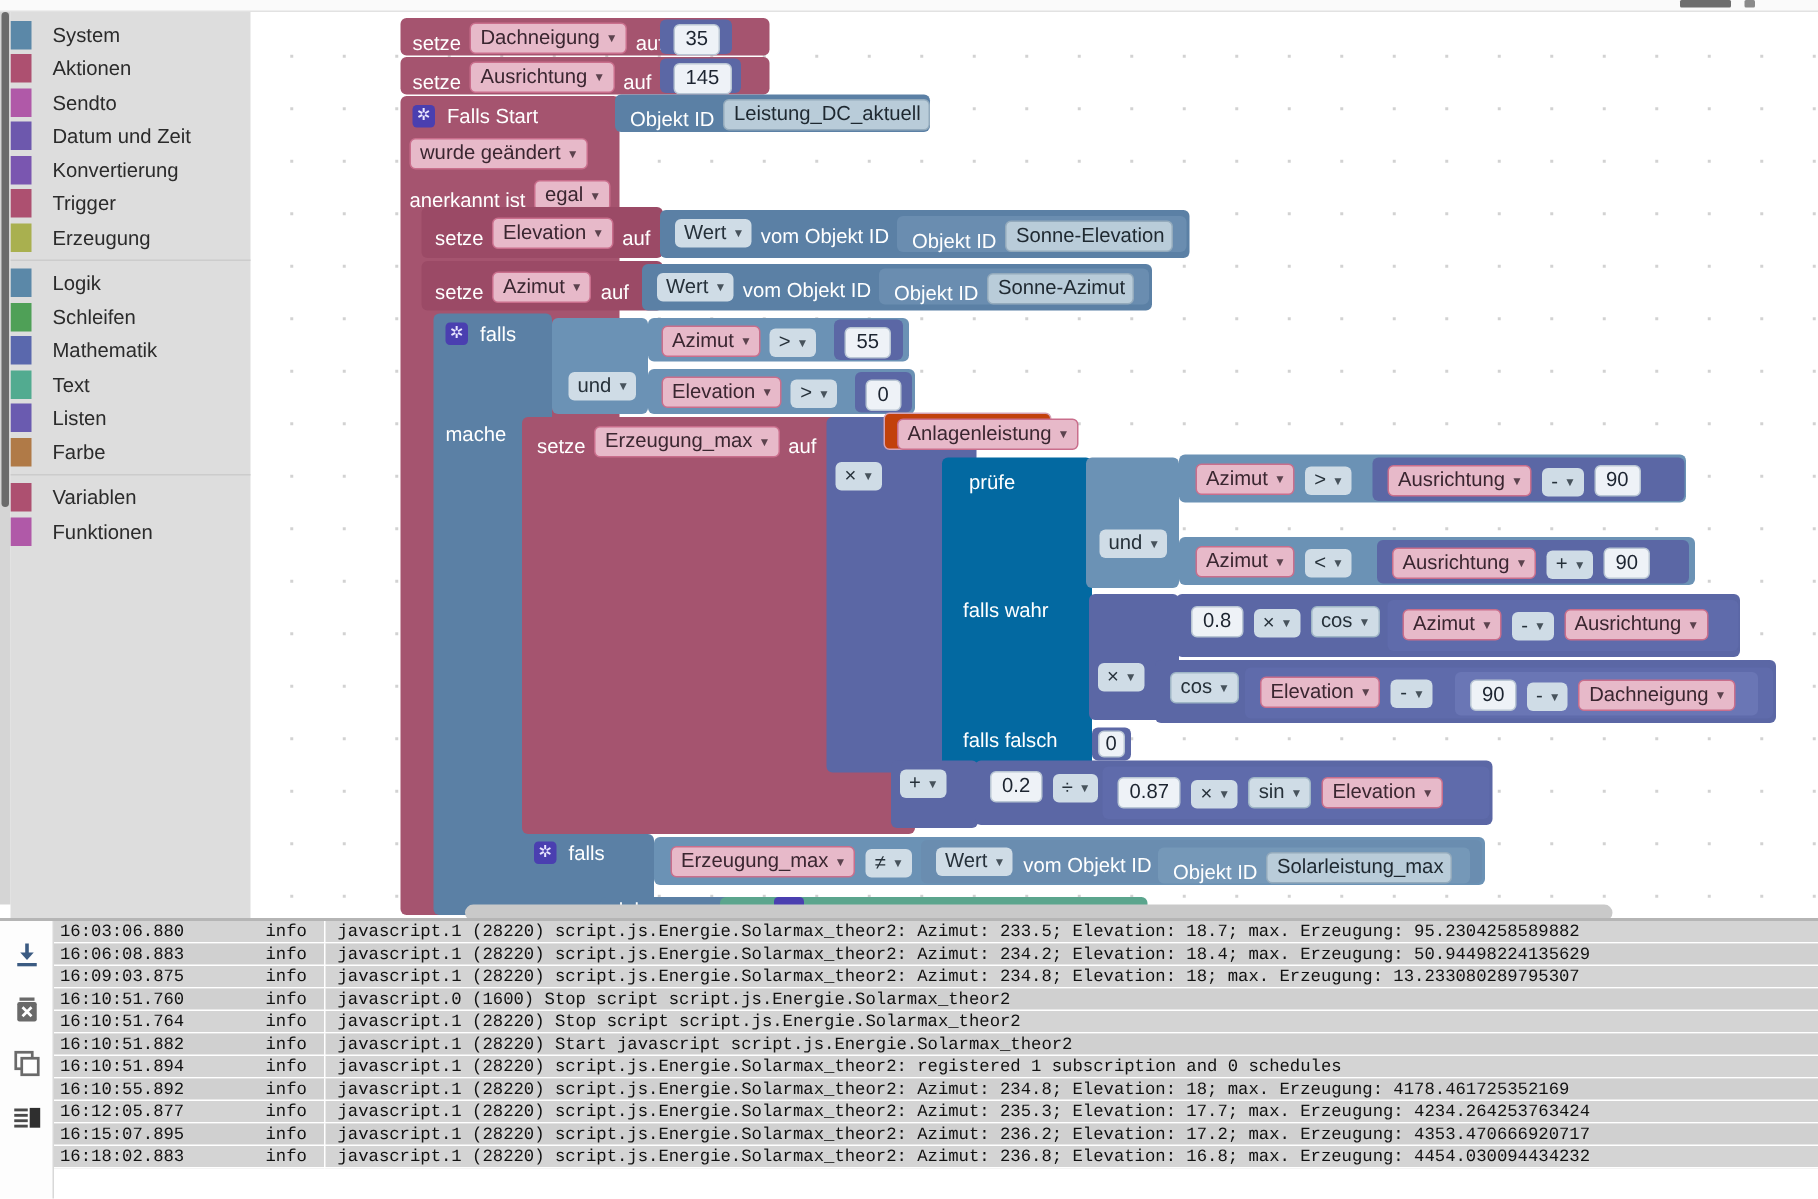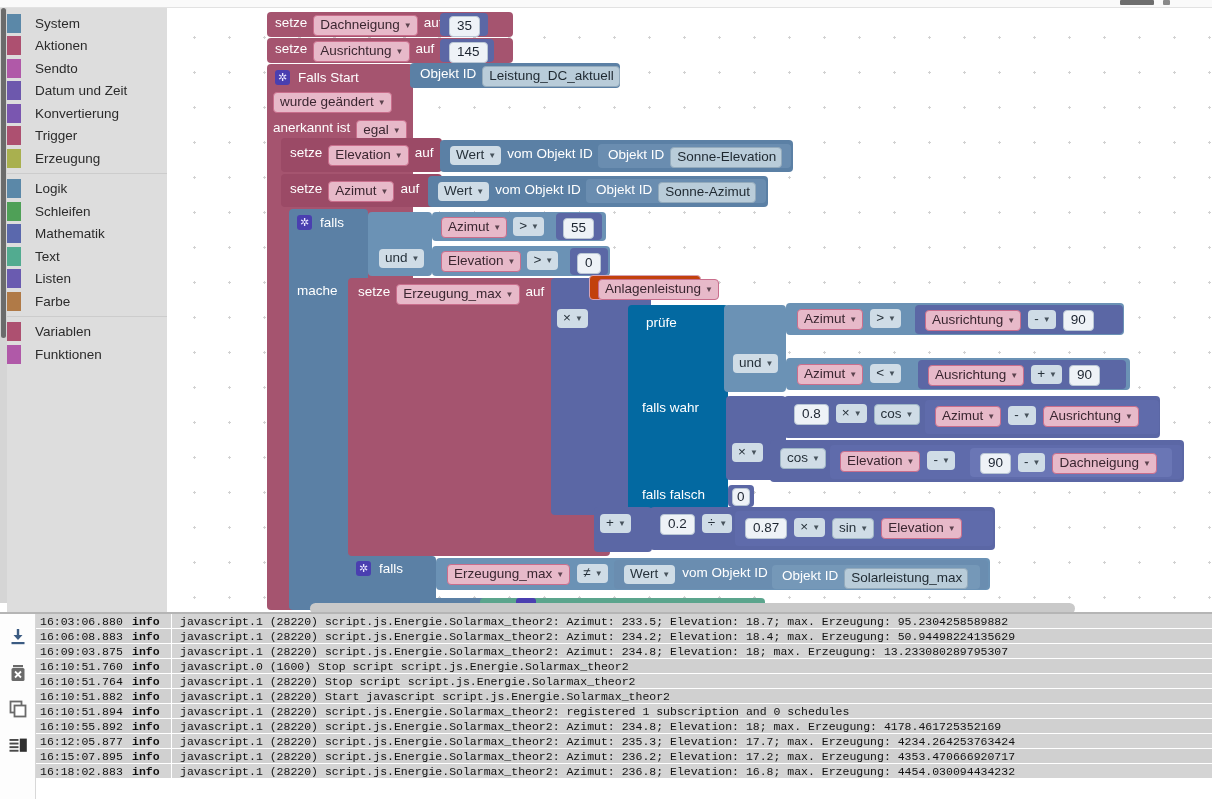--- a/index.html
+++ b/index.html
@@ -76,21 +76,21 @@
   .caret { font-size: 8px; line-height: 8px; opacity: .8; transform: translateY(1px); }
 
   .lbl { color: #ffffff; font-size: 13.5px; white-space: nowrap; }
 
   .gear {
     width: 15px; height: 15px; border-radius: 3px; background: #4a3fb0;
     display: inline-flex; align-items: center; justify-content: center;
     color: #e9e6ff; font-size: 11px; line-height: 11px;
   }
 
-  .row { display: flex; align-items: flex-start; gap: 6px; }
+  .row { display: flex; align-items: flex-end; gap: 6px; }
 
   
   .h-scroll {
     position: absolute; left: 310px; top: 603px; width: 765px; height: 11px;
     background: #c9c9c9; border-radius: 6px; z-index: 30; cursor: pointer;
   }
 
   
   .logpanel {
     position: absolute; left: 0; top: 612px; width: 1212px; height: 187px;
@@ -106,21 +106,21 @@
   .log-row {
     height: 15px; line-height: 15px;
     font-family: "Liberation Mono", "DejaVu Sans Mono", monospace;
     font-size: 11.5px; color: #111;
     border-bottom: 1px solid #ffffff;
     background: #d4d4d4; white-space: nowrap;
     display: flex; align-items: center;
   }
   .log-row:nth-child(even) { background: #d0d0d0; }
   .lr-time { padding-left: 4px; width: 96px; flex: 0 0 auto; }
-  .lr-sev  { width: 40px; flex: 0 0 auto; font-weight: bold; border-right: 1px solid #ffffff; }
+  .lr-sev  { width: 40px; flex: 0 0 auto; font-weight: normal; border-right: 1px solid #ffffff; margin-left: 45px; }
   .lr-msg  { padding-left: 8px; overflow: hidden; }
 </style>
 </head>
 <body>
 
 <div id="app">
 
   <div class="topstrip">
     <div class="tb-a"></div>
     <div class="tb-b"></div>

